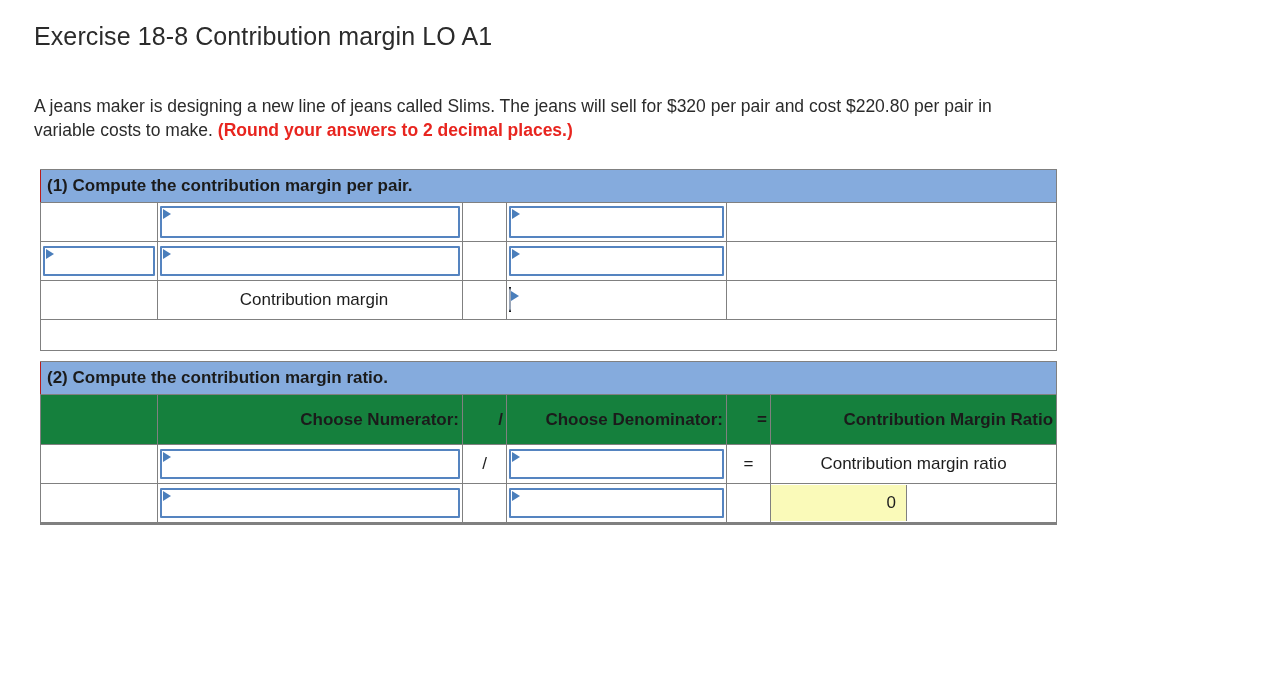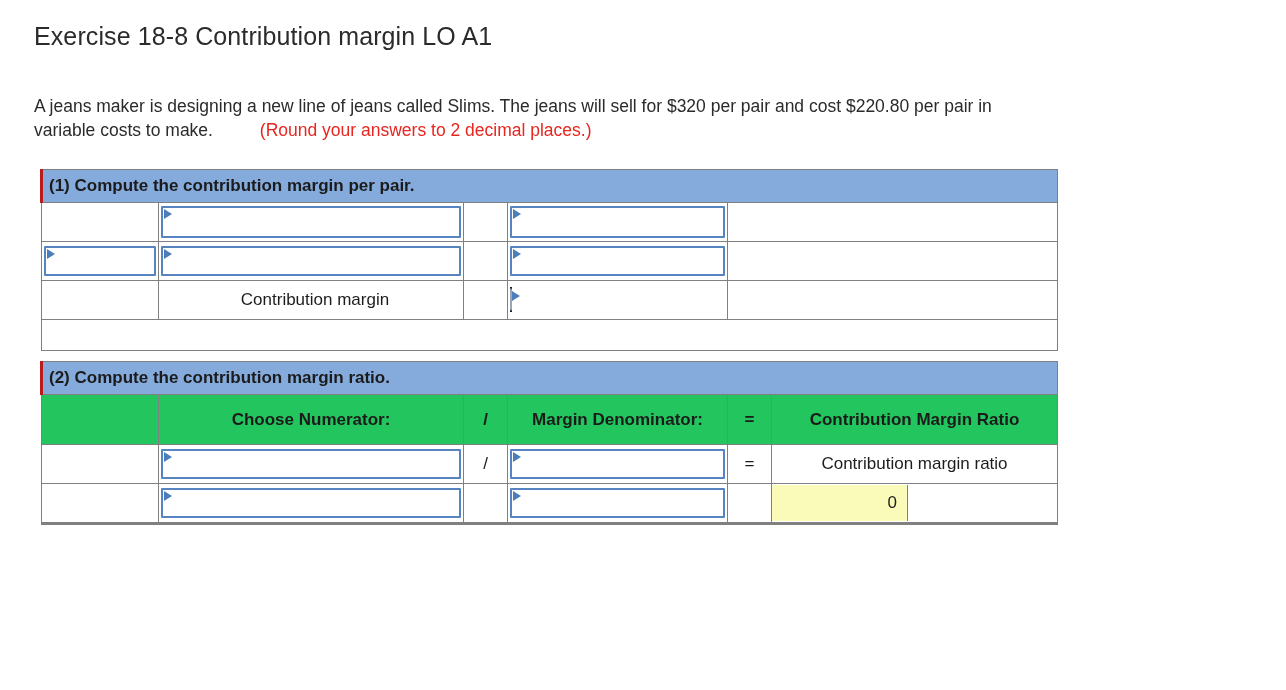--- a/index.html
+++ b/index.html
@@ -33,22 +33,21 @@
     position: absolute;
     left: 34px;
     top: 94px;
     width: 1000px;
     font-size: 17.5px;
     line-height: 24px;
     color: #2b2b2b;
   }
   .intro .emph {
     color: #e8251f;
-    font-weight: normal;
-    margin-left: 42px;
+    font-weight: bold;
   }
 
   
   .tbl {
     position: absolute;
     border-collapse: collapse;
     table-layout: fixed;
     background: #ffffff;
   }
   #table1 { left: 40px; top: 169px; width: 1016px; }
@@ -64,27 +63,27 @@
     height: 38px;
   }
   .bannerrow td {
     background: #85abdd;
     font-weight: bold;
     font-size: 17px;
     color: #1b1b1b;
     height: 32px;
     padding: 0 0 0 6px;
     text-align: left;
-    border-left: 3px solid #b91c1c;
+    border-left: 1px solid #b91c1c;
     border-right: 1px solid #808080;
   }
   .hdrrow td {
-    background: #22c55e;
+    background: #15803d;
     font-weight: bold;
-    text-align: center;
+    text-align: right;
     height: 49px;
     line-height: 20px;
     font-size: 17px;
     color: #1b1b1b;
     padding: 0 3px;
   }
   .cell-label {
     text-align: center;
     padding-left: 8px !important;
   }
@@ -255,21 +254,21 @@
     </colgroup>
     <tbody>
         <tr class="bannerrow">
       <td colspan="6">(2) Compute the contribution margin ratio.</td>
     </tr>
 
     <tr class="hdrrow">
       <td></td>
       <td>Choose Numerator:</td>
       <td>/</td>
-      <td>Margin Denominator:</td>
+      <td>Choose Denominator:</td>
       <td>=</td>
       <td>Contribution Margin Ratio</td>
     </tr>
 
     <tr>
       <td></td>
       <td class="cell-pad">
         <span class="selbox">
           <span class="tri"></span>
           <span class="val"></span>

